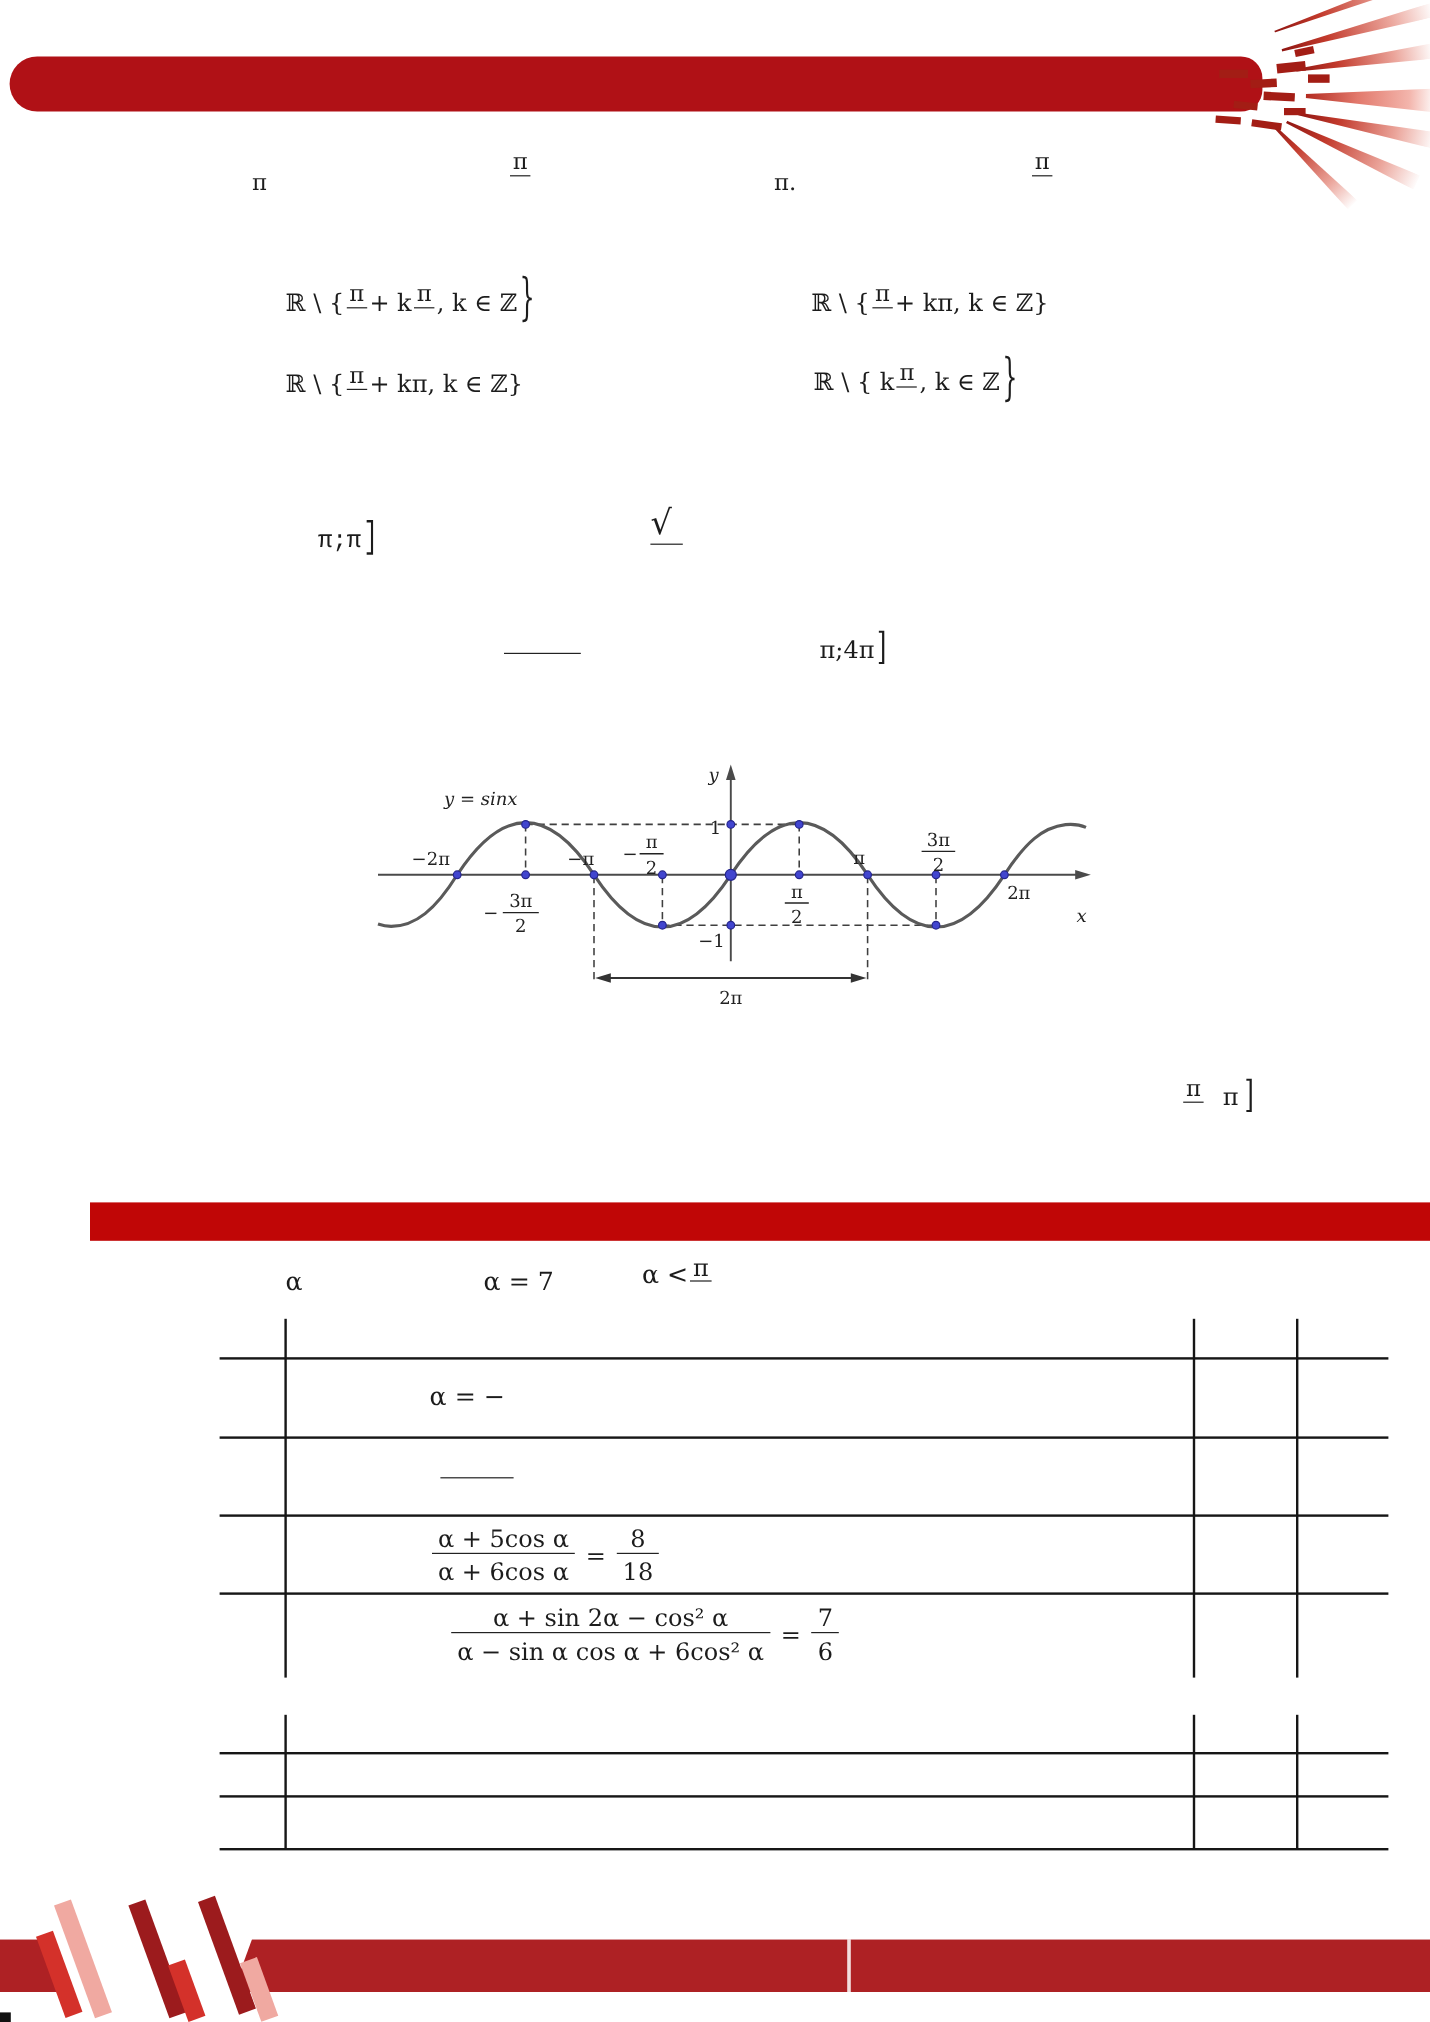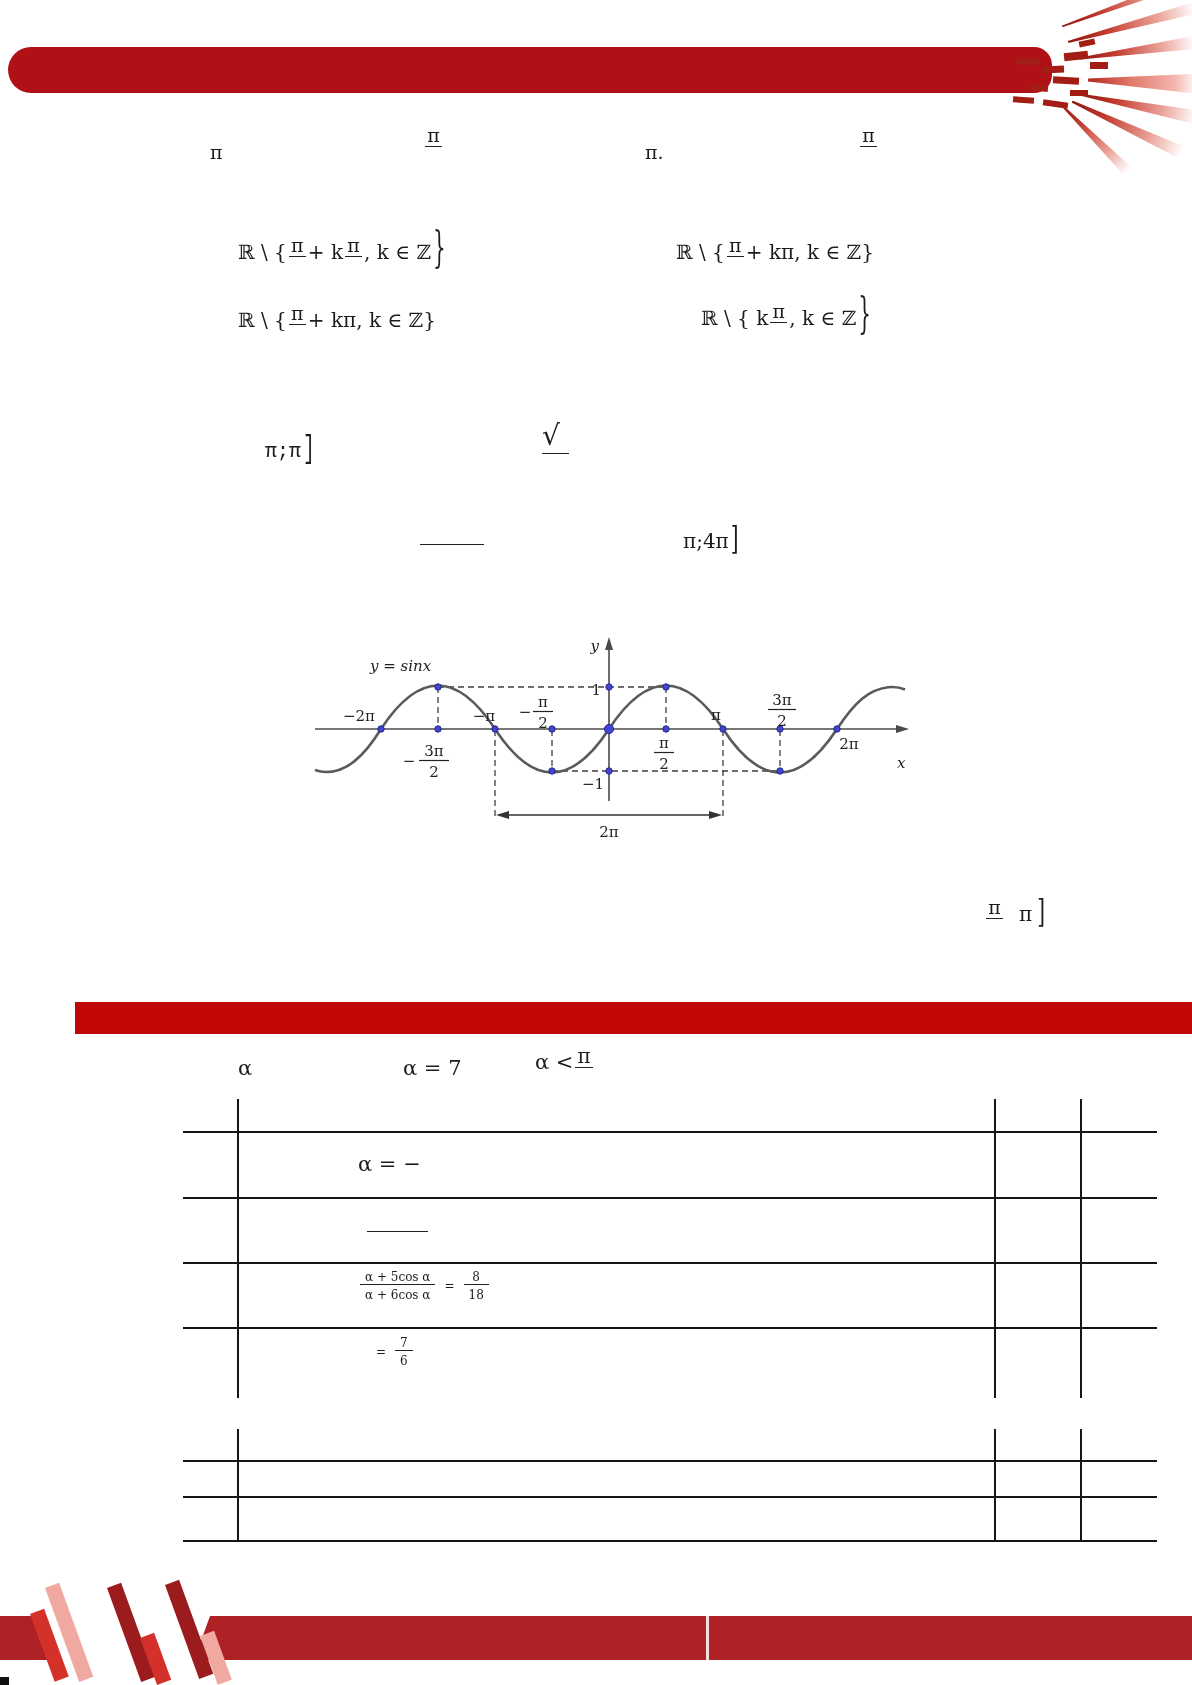--- a/index.html
+++ b/index.html
@@ -18,21 +18,21 @@
   .bfrac{display:inline-flex;flex-direction:column;align-items:center;vertical-align:middle;margin:0 2px;}
   .bfrac .fn{display:block;font-size:0.95em;padding:0 2px;line-height:1.05;}
   .bfrac .fb{display:block;border-top:1.6px solid #222;height:0.55em;min-width:17px;width:100%;}
   .bigb{display:inline-block;transform:scaleY(2.1);transform-origin:50% 58%;position:relative;top:-3px;margin-left:2px;}
   .tallb{display:inline-block;transform:scaleY(1.55);transform-origin:50% 55%;position:relative;top:-2px;margin-left:2px;}
   .fragline{position:absolute;border-top:1.6px solid #222;}
   
   .bigfrac{display:inline-flex;flex-direction:column;align-items:center;text-align:center;line-height:1.2;}
   .bigfrac .bn{display:block;padding:0 5px;}
   .bigfrac .bd{display:block;border-top:1.6px solid #222;padding:3px 5px 0;}
-  .eqrow{position:absolute;display:flex;align-items:center;gap:9px;font-size:12px;white-space:nowrap;}
+  .eqrow{position:absolute;display:flex;align-items:center;gap:9px;font-size:20px;white-space:nowrap;}
   
   .section-bar{left:75px;top:1002px;width:1117px;height:32px;background:#c00606;}
   .tl{position:absolute;border-top:2px solid #161616;height:0;}
   .tv{position:absolute;border-left:2px solid #161616;width:0;}
   
   .graph{left:312px;top:625px;}
   .gl{font-family:"DejaVu Serif",serif;font-size:15px;fill:#222;}
   .gi{font-style:italic;}
   
   .fband{position:absolute;top:1616px;height:44px;background:#ae2124;}
@@ -114,21 +114,21 @@
 
   <div class="math" style="left:238px;top:296px;height:48px;">
     <span>ℝ \ {</span>
     <span class="bfrac">
         <span class="fn">π</span>
         <span class="fb"></span>
       </span>
     <span>+ kπ, k ∈ ℤ}</span>
   </div>
 
-  <div class="math" style="left:678px;top:294px;height:48px;margin-left:23px;">
+  <div class="math" style="left:678px;top:294px;height:48px;">
     <span>ℝ \ { k</span>
     <span class="bfrac">
         <span class="fn">π</span>
         <span class="fb"></span>
       </span>
     <span>, k ∈ ℤ</span>
     <span class="bigb">}</span>
   </div>
 
   <div class="math" style="left:265px;top:442px;font-family:Liberation Mono, monospace;">
@@ -269,20 +269,24 @@
         <span class="bd">α + 6cos α</span>
       </span>
       <span>=</span>
       <span class="bigfrac">
         <span class="bn">8</span>
         <span class="bd">18</span>
       </span>
     </div>
 
     <div class="eqrow" style="left:376px;top:1336px;">
+      <span class="bigfrac">
+        <span class="bn">α + sin 2α − cos² α</span>
+        <span class="bd">α − sin α cos α + 6cos² α</span>
+      </span>
       <span>=</span>
       <span class="bigfrac">
         <span class="bn">7</span>
         <span class="bd">6</span>
       </span>
     </div>
   </div>
 
   <div>
     <div class="tv" style="left:237px;top:1429px;height:112px;"></div>

